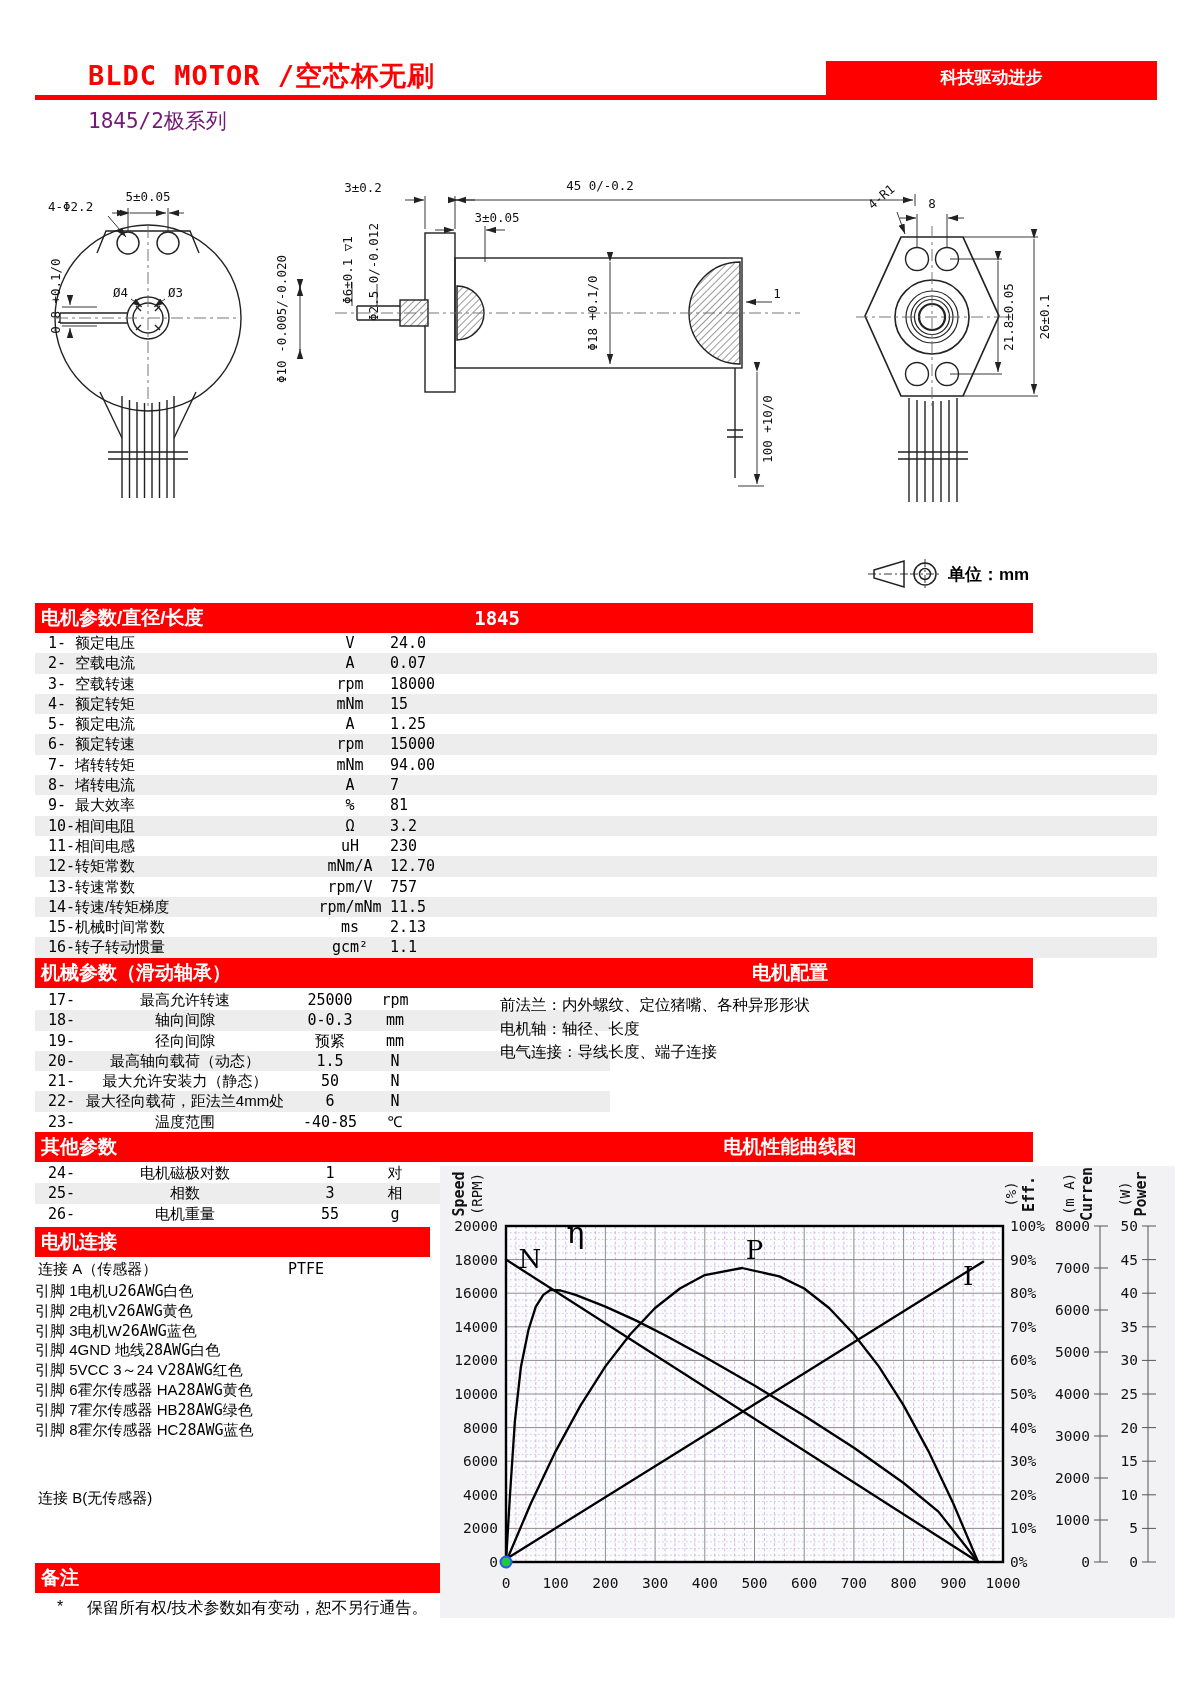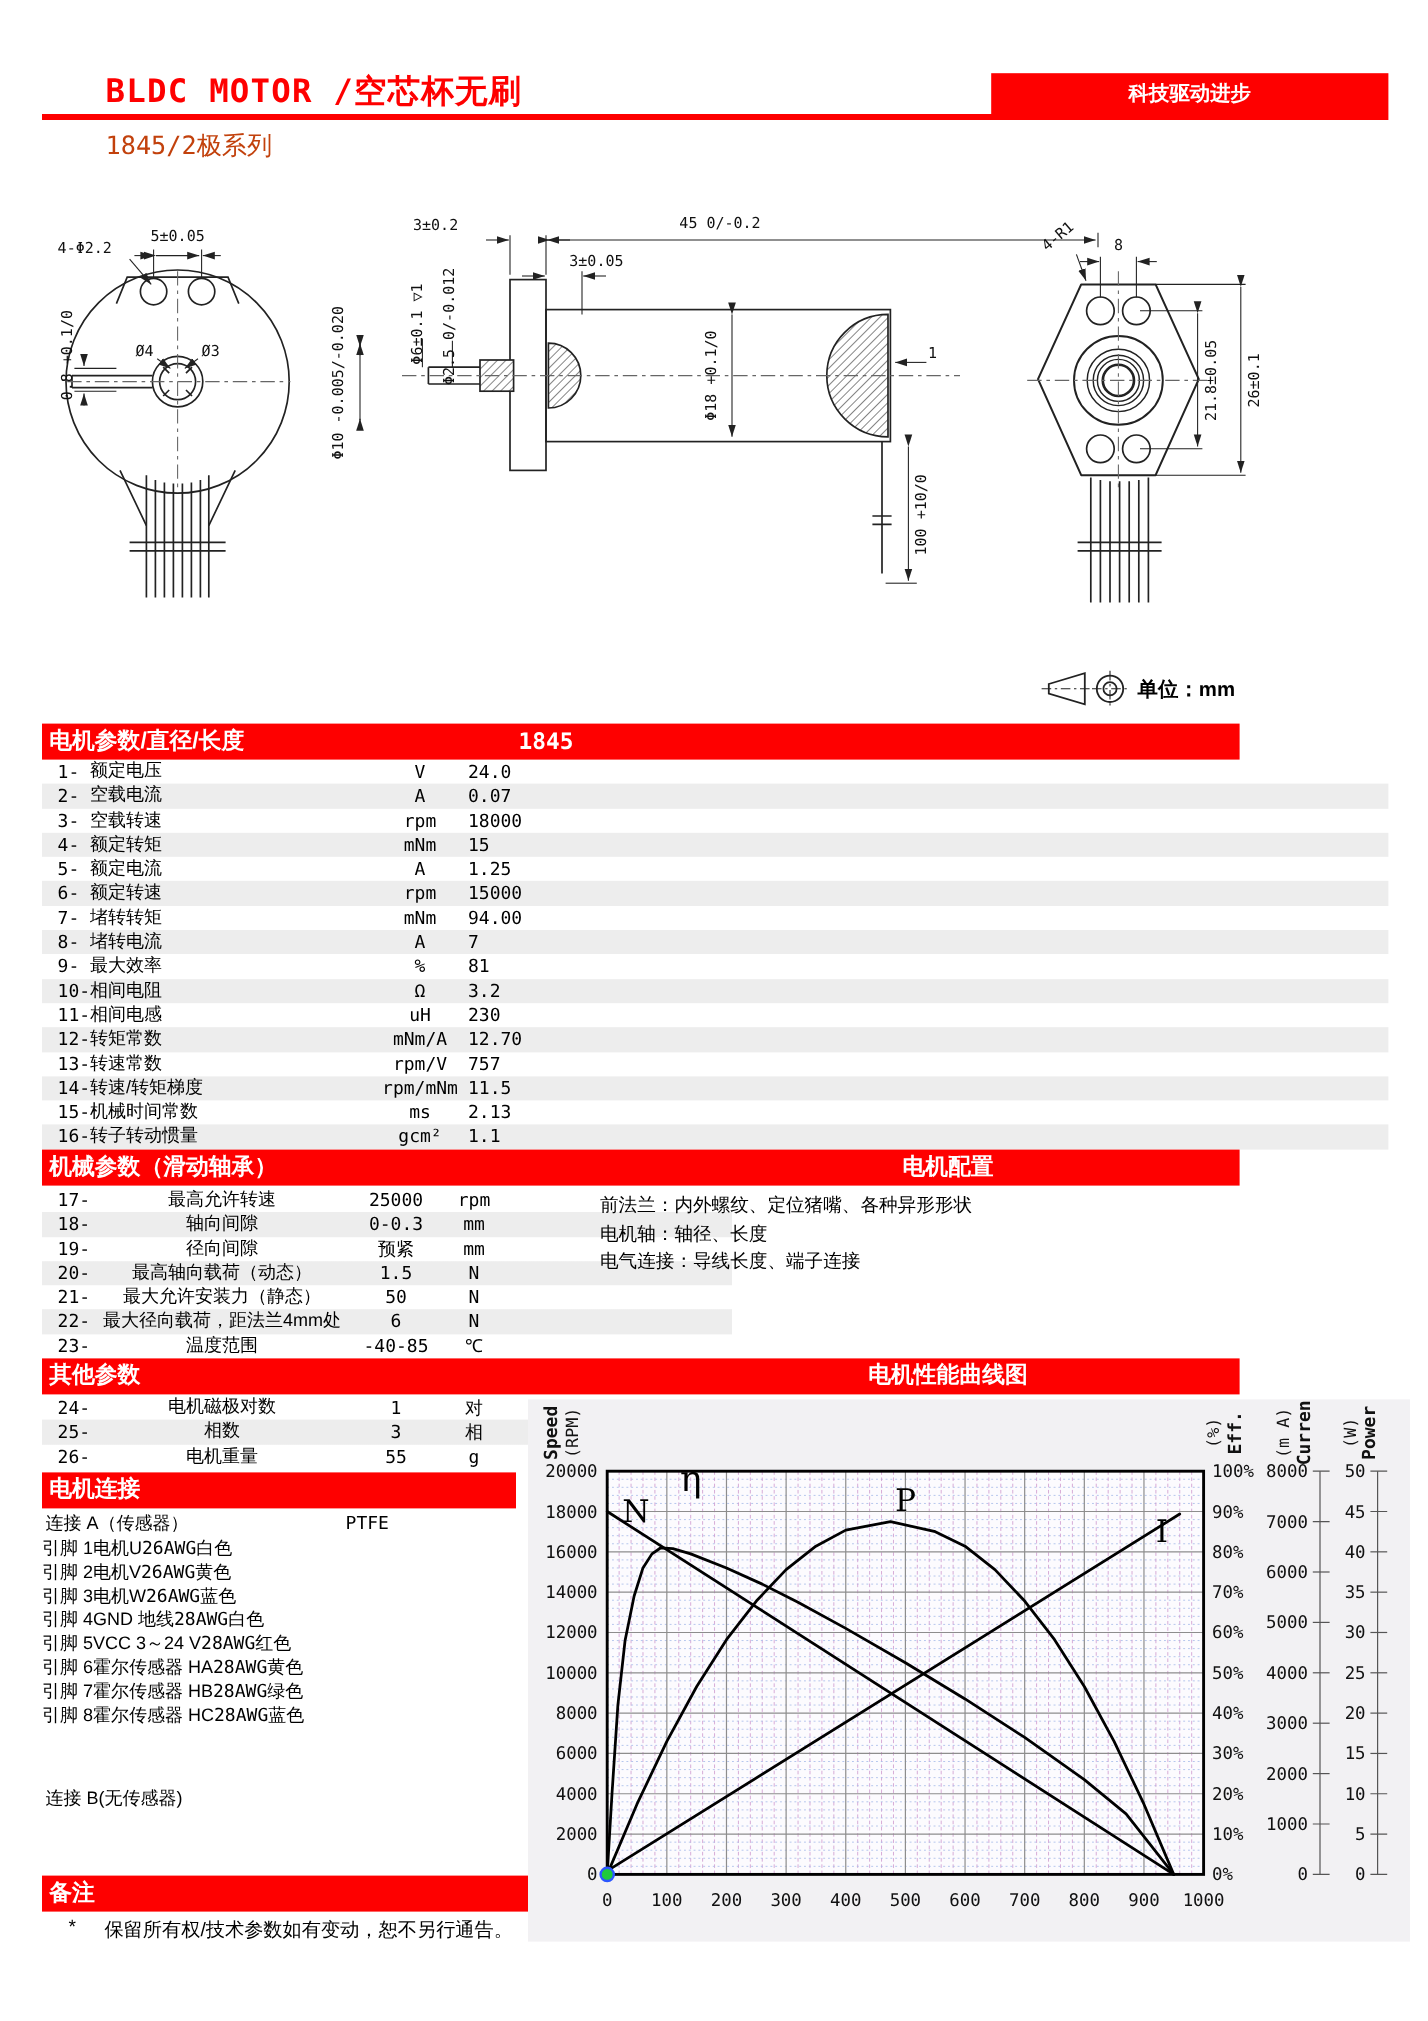--- a/index.html
+++ b/index.html
@@ -4,34 +4,34 @@
 <style>
   html,body{margin:0;padding:0;background:#fff;}
   #doc{position:relative;width:1190px;height:1684px;background:#fff;overflow:hidden;
        font-family:"Liberation Sans","DejaVu Sans",sans-serif;color:#000;}
   
   #title{position:absolute;left:88px;top:58px;font-family:"DejaVu Sans Mono",monospace;
          font-weight:bold;font-size:27px;color:#fe0000;letter-spacing:1px;}
   #rule{position:absolute;left:35px;top:95px;width:1122px;height:5px;background:#fe0000;}
   #banner{position:absolute;left:826px;top:61px;width:331px;height:34px;background:#fe0000;
           color:#fff;text-align:center;font-weight:bold;font-size:17px;line-height:34px;}
-  #series{position:absolute;left:88px;top:107px;font-size:21px;color:#c2410c;
+  #series{position:absolute;left:88px;top:107px;font-size:21px;color:#701a75;
           font-family:"DejaVu Sans Mono",monospace;}
   
   #drawings{position:absolute;left:0;top:0;width:1190px;height:640px;}
   #drawings text{font-family:"DejaVu Sans Mono",monospace;font-size:12.5px;fill:#111;}
   
   #unit-note{position:absolute;left:948px;top:563px;font-size:17px;font-weight:bold;}
   
   #tables{position:absolute;left:35px;top:603px;width:1122px;height:1030px;font-size:15px;}
   .band{position:absolute;left:0;width:998px;height:30px;background:#fe0000;color:#fff;
         font-weight:bold;font-size:19px;line-height:30px;}
   .band .bt{position:absolute;left:6px;top:0;}
   .band .bc{position:absolute;left:605px;width:300px;text-align:center;top:0;}
-  .band .bmodel{position:absolute;left:355px;width:130px;text-align:center;top:0;
+  .band .bmodel{position:absolute;left:355px;width:130px;text-align:right;top:0;
         font-family:"DejaVu Sans Mono",monospace;}
   .rows{position:absolute;left:0;width:1122px;}
   .trow{position:relative;height:20.3px;line-height:20.3px;}
   .shade-full{background:#ededed;}
   .shade-half{background:linear-gradient(90deg,#ededed 0 575px,rgba(0,0,0,0) 575px);}
   .trow span{position:absolute;top:0;white-space:nowrap;}
   .c-num{left:13px;width:60px;text-align:left;font-family:"DejaVu Sans Mono",monospace;}
   .c-name{left:40px;width:270px;text-align:left;}
   .c-unit{left:250px;width:130px;text-align:center;font-family:"DejaVu Sans Mono",monospace;}
   .c-val{left:355px;width:130px;text-align:left;font-family:"DejaVu Sans Mono",monospace;}

